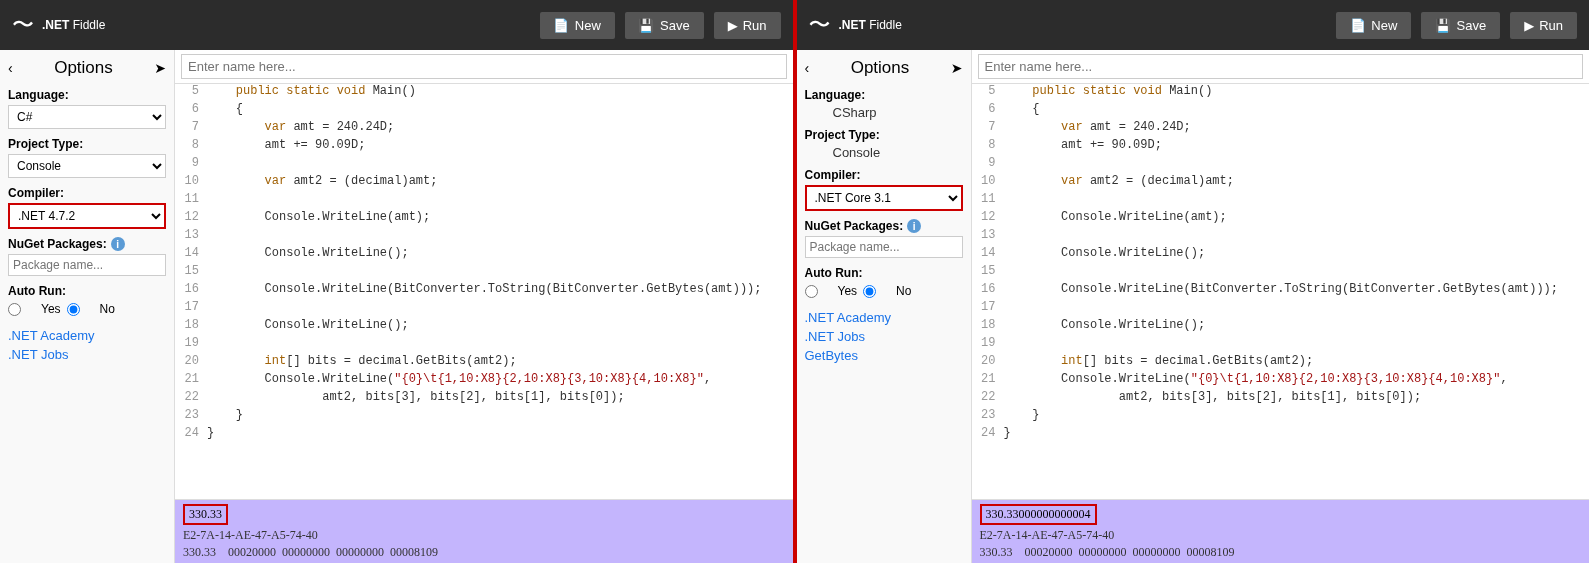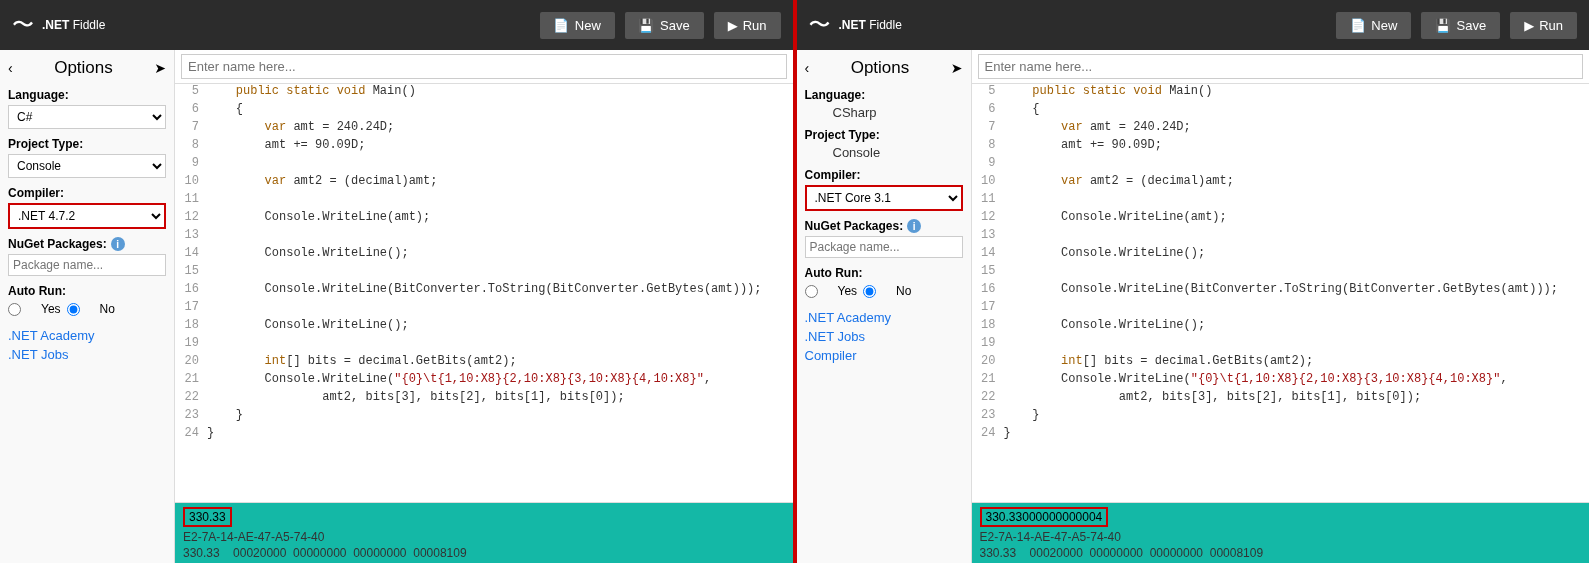--- a/index.html
+++ b/index.html
@@ -44,21 +44,21 @@
     .name-bar { padding: 4px 6px; background: #fff; border-bottom: 1px solid #ddd; }
     .name-input { width: 100%; border: 1px solid #ccc; padding: 4px 6px; font-size: 13px; color: #aaa; }
     .code-editor { flex: 1; overflow-y: auto; background: #fff; font-family: 'Courier New', monospace; font-size: 12px; }
     .code-line { display: flex; min-height: 18px; }
     .line-num { width: 32px; text-align: right; padding-right: 8px; color: #999; user-select: none; flex-shrink: 0; }
     .line-content { flex: 1; white-space: pre; color: #333; }
     .kw { color: #a16207; }
     .string-lit { color: #a31515; }
 
     
-    .output-area { border-top: 1px solid #ddd; background: #14b8a6; font-family: Liberation Sans, sans-serif; font-size: 12px; padding: 2px 0; }
+    .output-area { border-top: 1px solid #ddd; background: #c4b5fd; font-family: Liberation Serif, serif; font-size: 12px; padding: 2px 0; }
     .output-highlighted { border: 2px solid #cc0000; display: inline-block; padding: 1px 4px; margin: 2px 8px; color: #000; }
     .output-line { padding: 1px 8px; color: #333; white-space: pre; }
 
     
     .sidebar-readonly .sidebar-label { font-weight: bold; }
     .sidebar-readonly .sidebar-text { font-weight: normal; font-size: 13px; }
     .compiler-select-highlighted { border: 2px solid #cc0000; }
   </style>
 </head>
 <body>
@@ -299,21 +299,21 @@
           </label>
           <label class="radio-group">
             <input type="radio" name="right-autorun" checked="" style="">
             <span>No</span>
           </label>
         </div>
 
         <div class="sidebar-links">
           <a class="sidebar-link">.NET Academy</a>
           <a class="sidebar-link">.NET Jobs</a>
-          <a class="sidebar-link">Compiler</a>
+          <a class="sidebar-link">GetBytes</a>
         </div>
       </div>
 
       <div class="code-area">
         <div class="name-bar">
           <input class="name-input" type="text" placeholder="Enter name here..." style="">
         </div>
         <div class="code-editor">
           <div class="code-line">
               <span class="line-num">5</span>

